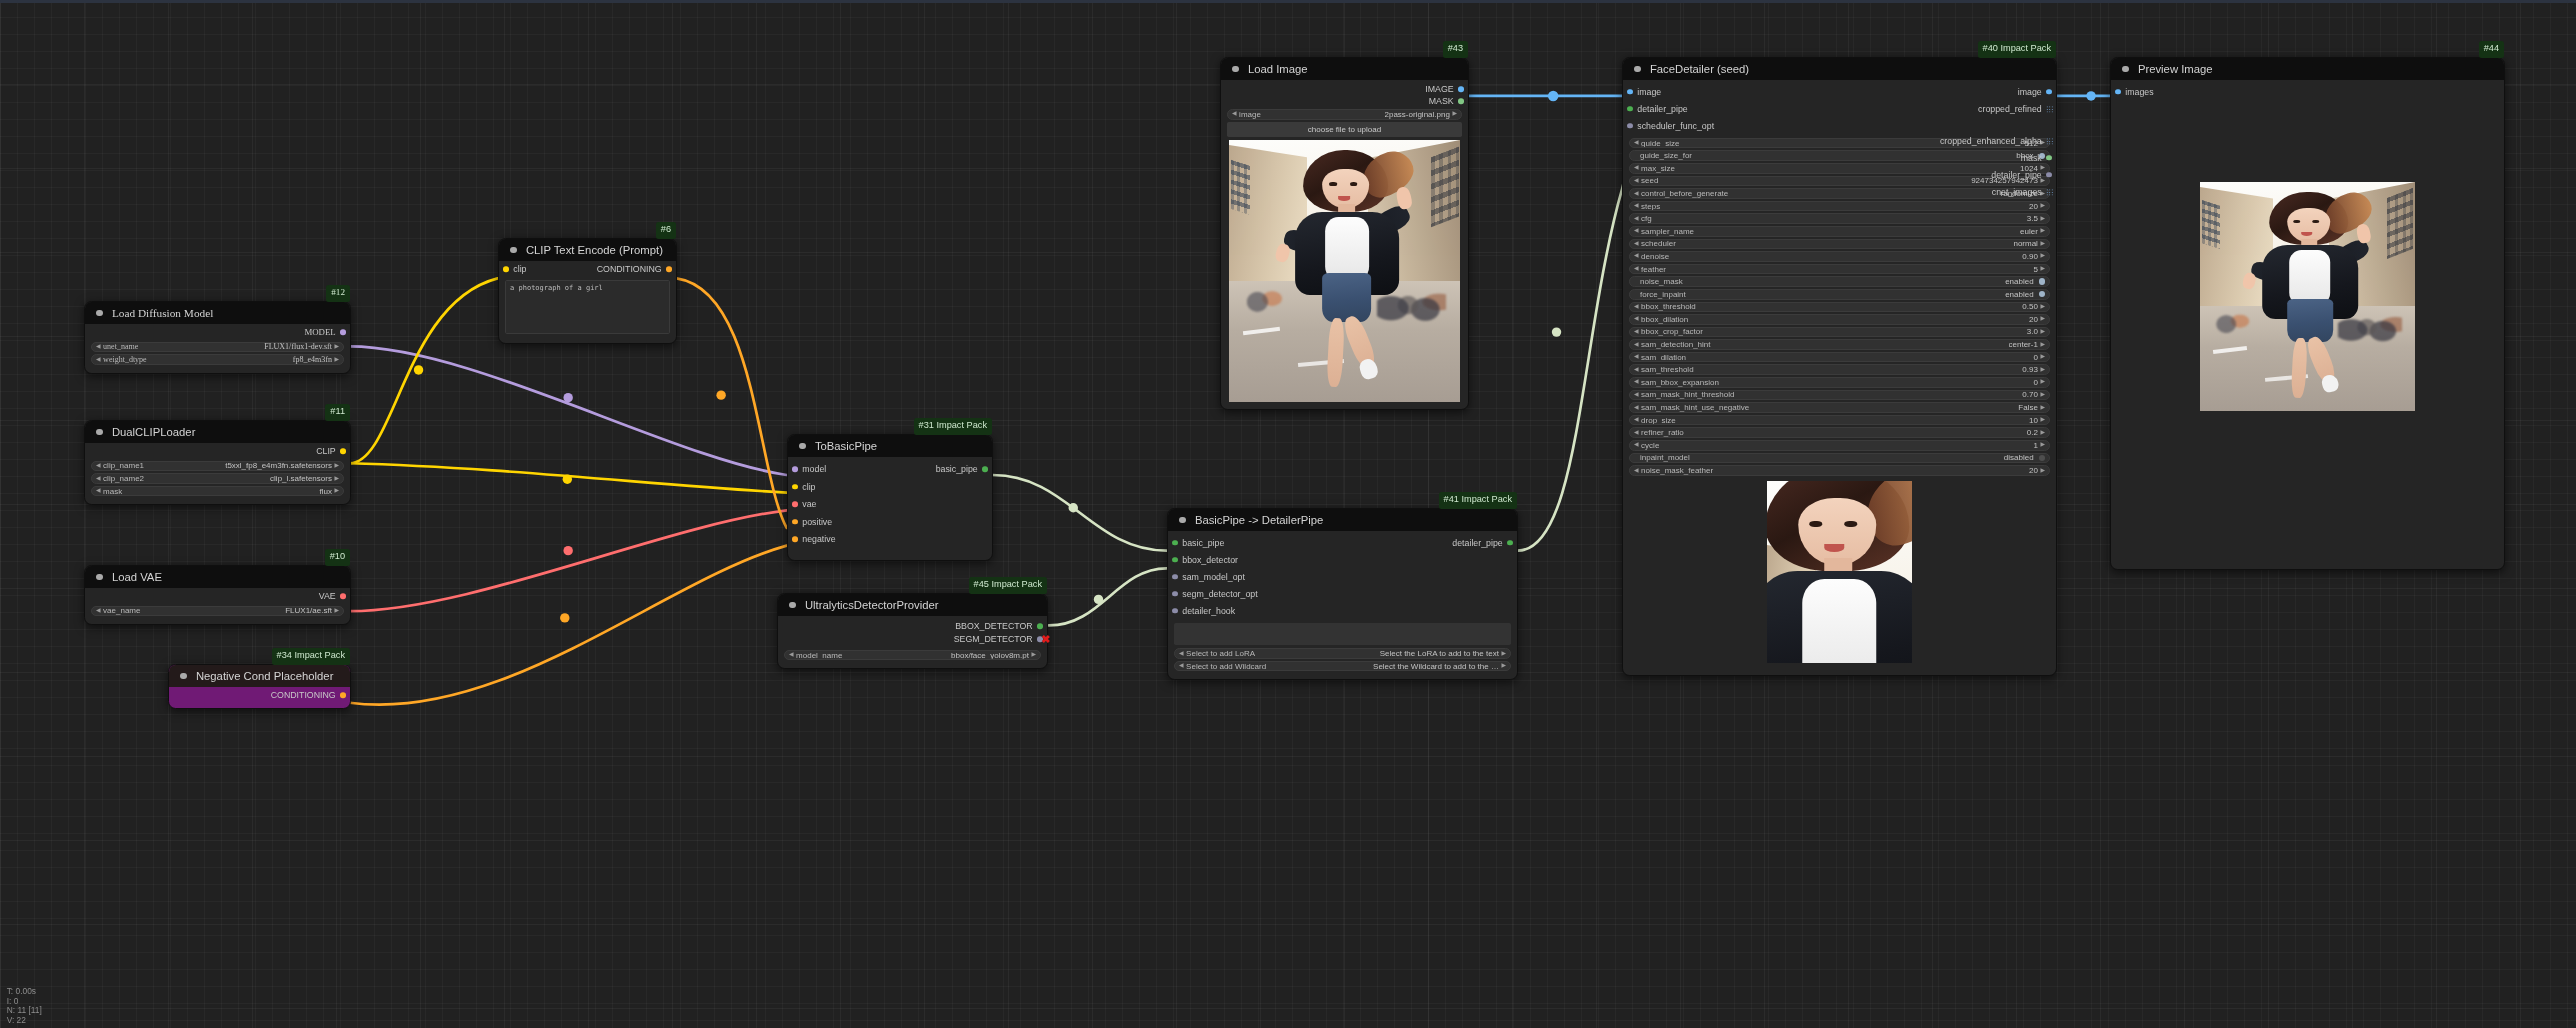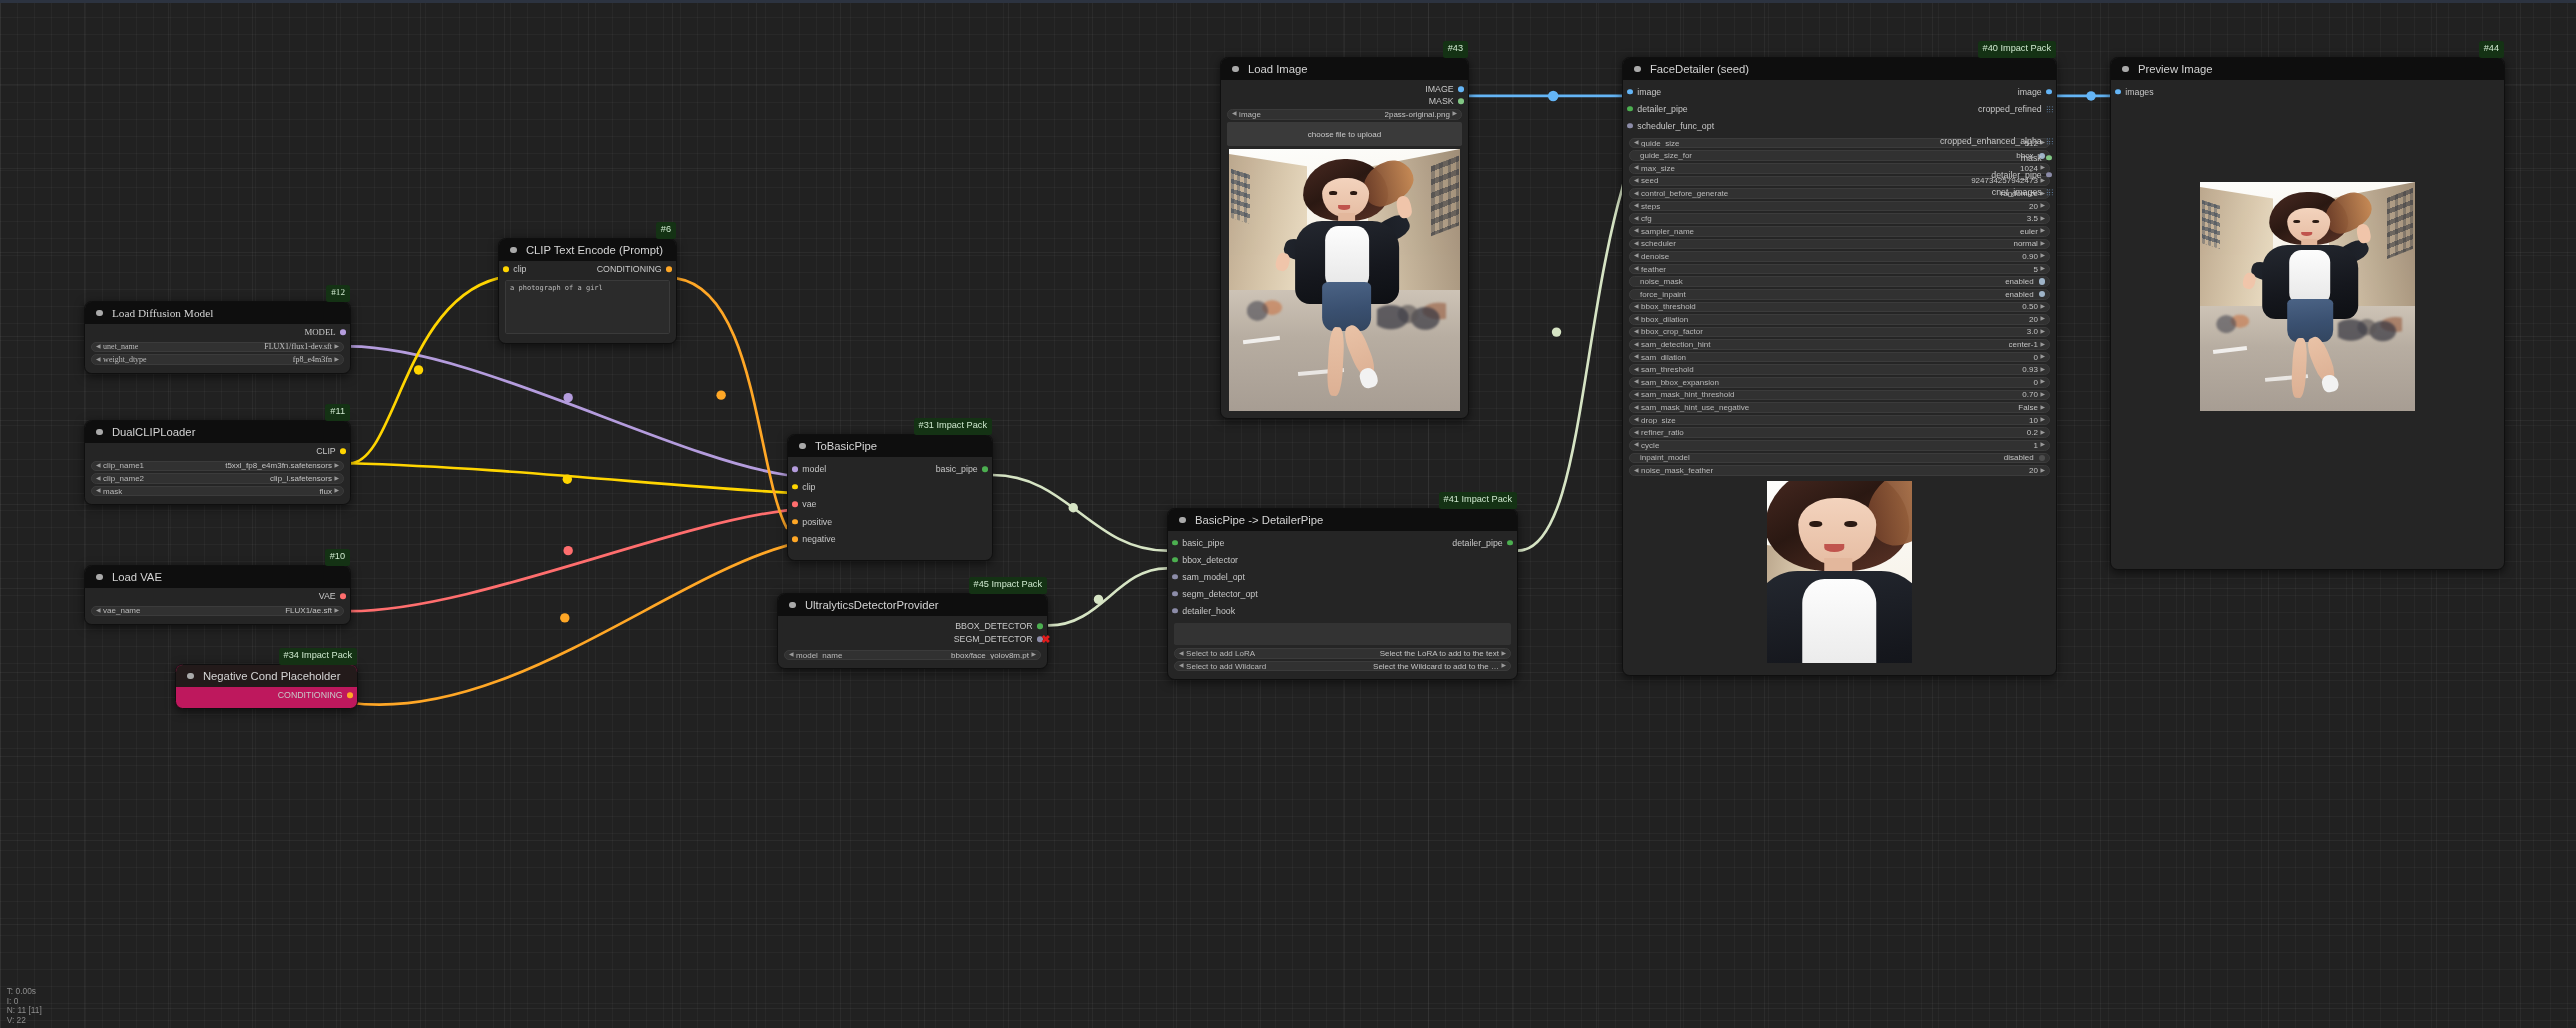--- a/index.html
+++ b/index.html
@@ -79,21 +79,21 @@
   }
   .wrow .arrow{color:#9a9a9a;font-size:5.9px;line-height:1;flex:none;}
   .wrow .wname{flex:none;margin-left:2.5px;}
   .wrow .wval{margin-left:auto;margin-right:2.5px;color:#c3c3c3;overflow:hidden;text-overflow:ellipsis;}
   .wrow.toggle{justify-content:flex-start;padding-left:7.6px;}
   .wrow.toggle .wval{margin-right:5px;}
   .toggdot{width:6.3px;height:6.3px;border-radius:50%;flex:none;}
   .toggdot.on{background:#9fb4c8;}
   .toggdot.off{background:#4e4e4e;}
   .wbtn{
-    margin:2.5px 5.9px;height:24px;border-radius:1.7px;background:#3a3a3a;
+    margin:2.5px 5.9px;height:15px;border-radius:1.7px;background:#3a3a3a;
     display:flex;align-items:center;justify-content:center;
     font-size:8px;color:#c9c9c9;
   }
   .textarea{
     margin:3.4px 5.9px;background:#2b2b2b;border:0.8px solid #3a3a3a;border-radius:1.7px;
     font-family:"DejaVu Sans Mono",monospace;font-size:7px;color:#bdbdbd;
     padding:3.4px 4.2px;box-sizing:border-box;overflow:hidden;
   }
   .emptybox{margin:3.4px 5.9px;background:#333;border-radius:1.7px;}
   
@@ -305,21 +305,21 @@
     <div style="height:2.5px"></div>
     <div class="wrow">
       <span class="arrow">◀</span>
       <span class="wname">vae_name</span>
       <span class="wval">FLUX1/ae.sft</span>
       <span class="arrow">▶</span>
     </div>
   </div>
 </div>
 
-<div class="node" style="left:175px;top:664px;width:183px;background:#be185d;">
+<div class="node" style="left:168px;top:664px;width:183px;background:#701a75;">
   <div class="badge">#34 Impact Pack</div>
   <div class="node-title" style="background:#231a1a;">
     <span class="tdot"></span>
     <span>Negative Cond Placeholder</span>
   </div>
   <div class="node-body" style="padding-bottom:7.6px;">
     <div class="slot out">
       <span class="lbl">CONDITIONING</span>
       <span class="dot" style="background:#ffa726"></span>
     </div>

